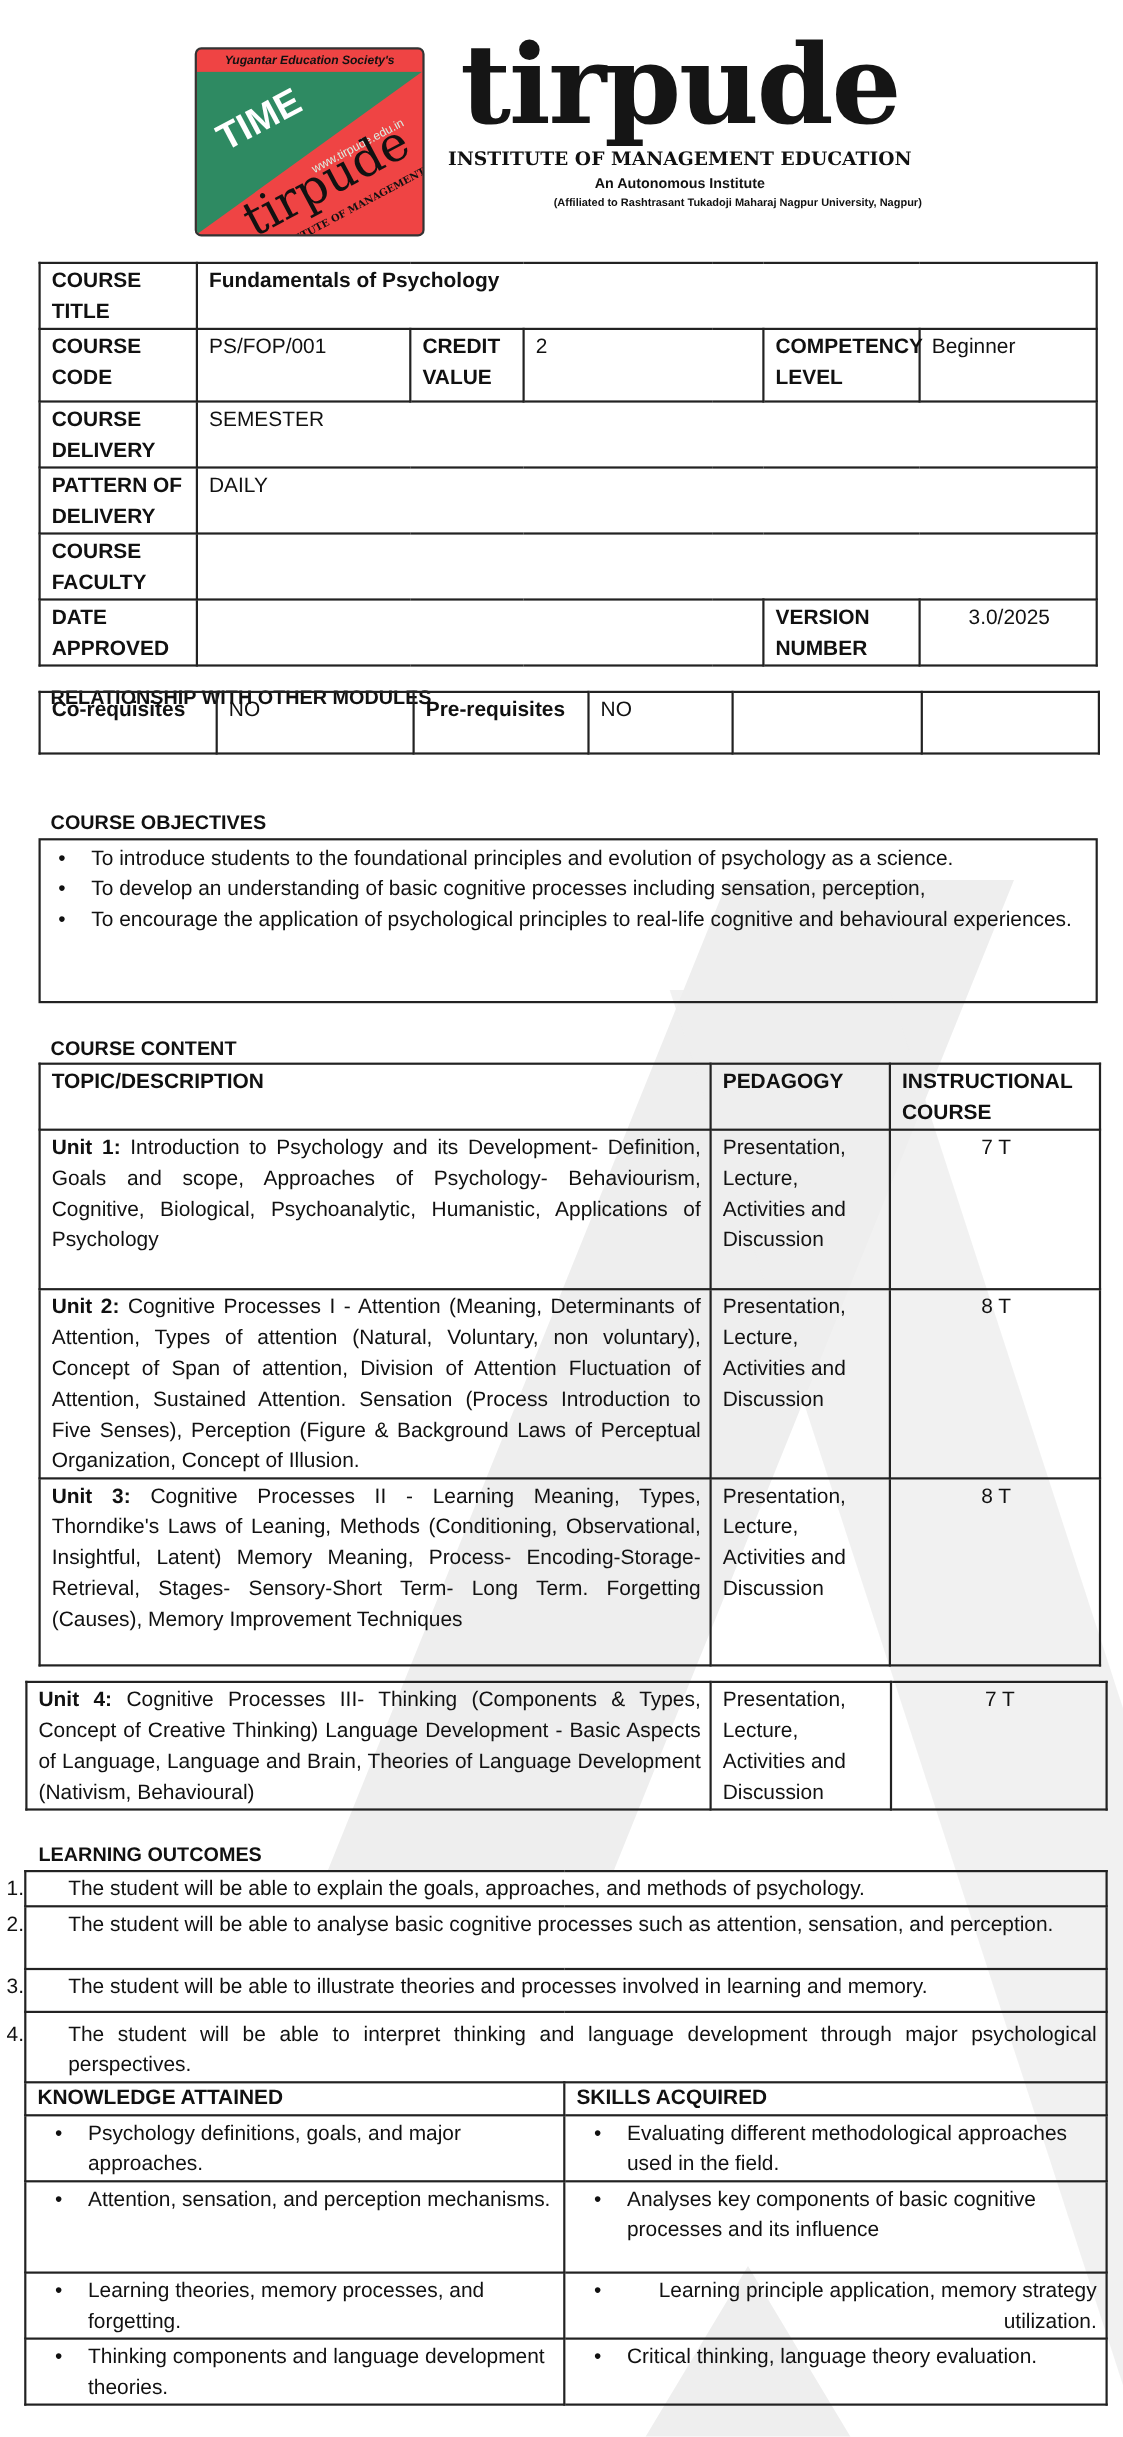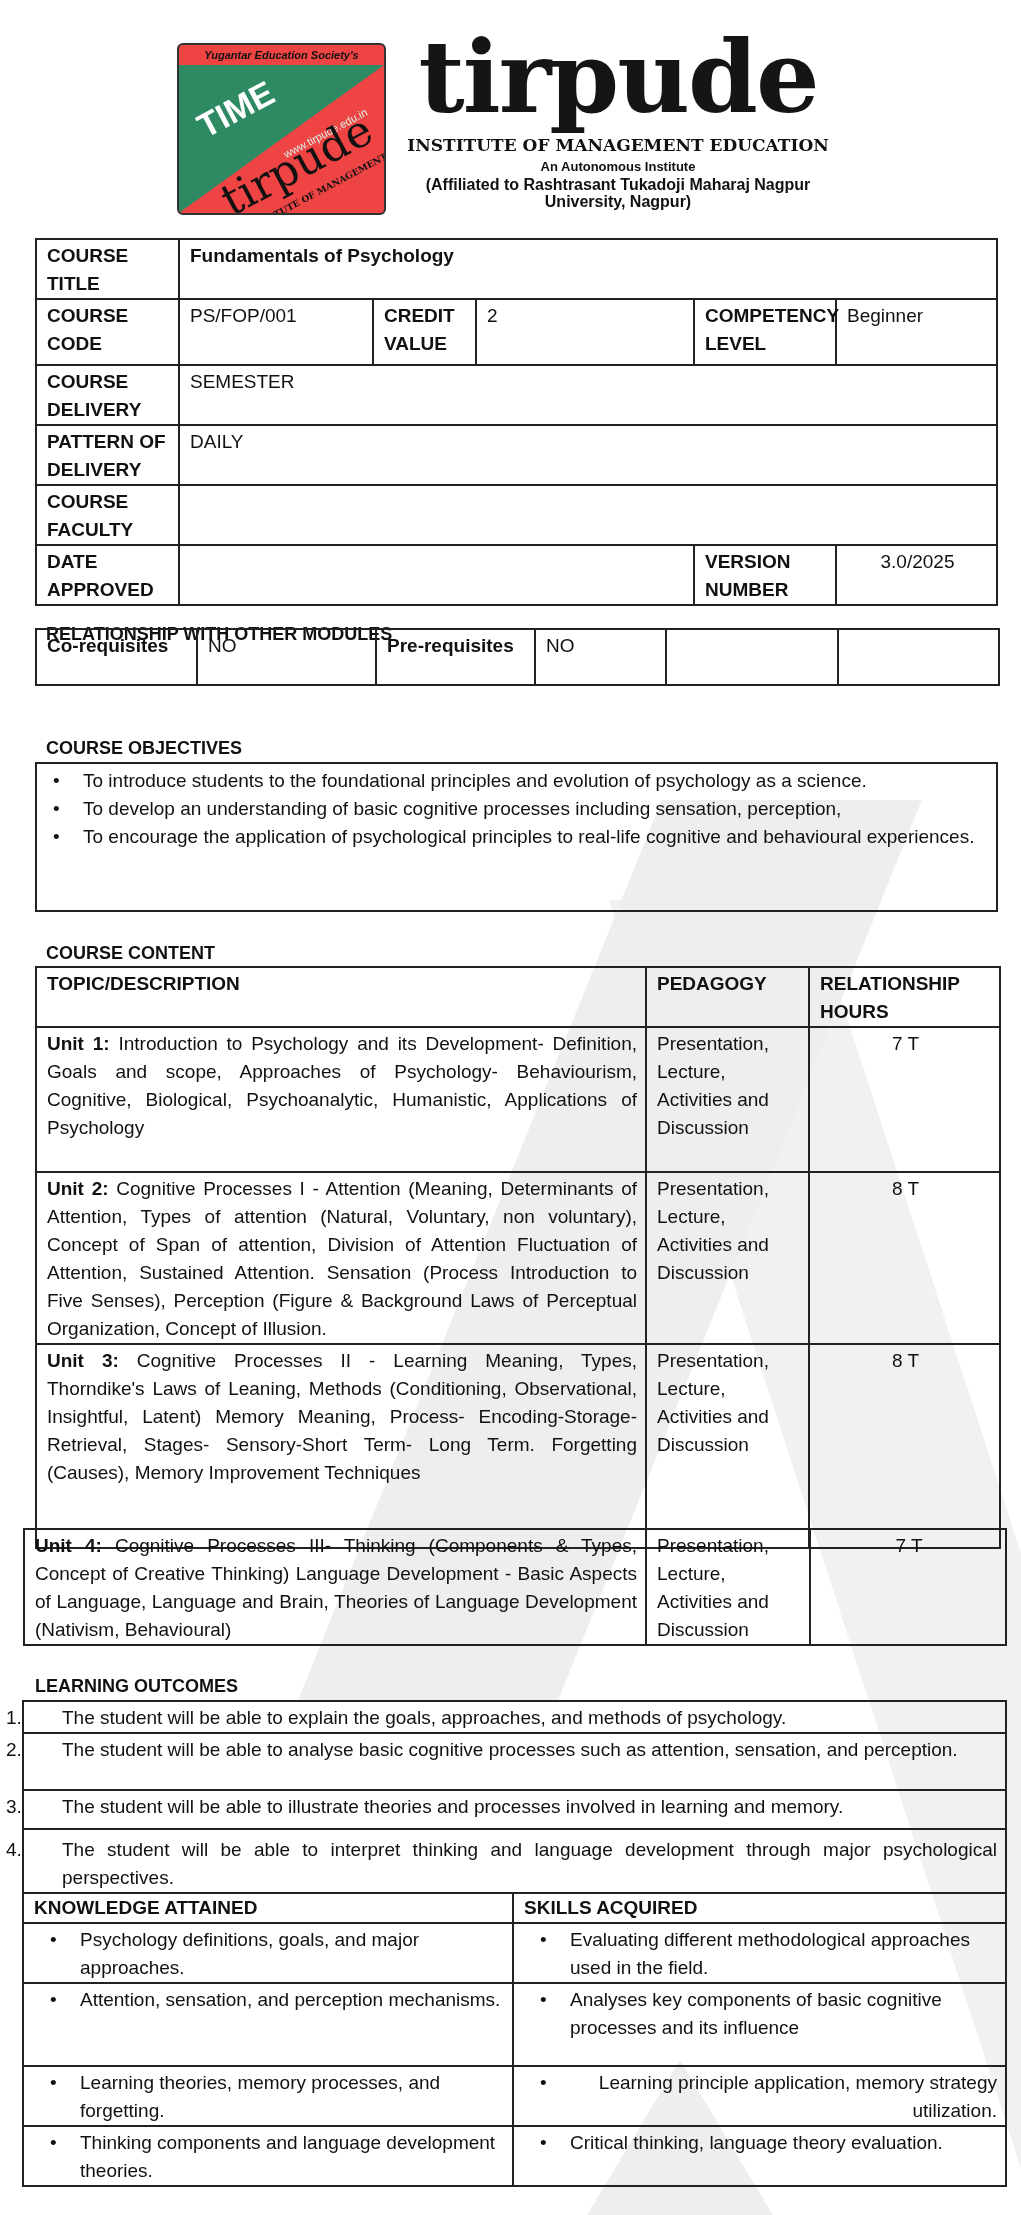--- a/index.html
+++ b/index.html
@@ -28,21 +28,21 @@
   #logo-box .soc { position:absolute; left:0; right:0; top:3px; text-align:center; font-size:11px; font-style:italic; font-weight:bold; line-height:14px; }
   #logo-box .tri { position:absolute; left:0; top:20px; width:205px; height:148px; background:#2e8a62; clip-path:polygon(0 0,100% 0,0 100%); }
   #logo-box .time { position:absolute; left:16px; top:44px; font-size:34px; font-weight:bold; color:#fff; transform:rotate(-28deg); line-height:40px; font-family:"Liberation Sans", sans-serif; }
   #logo-box .www { position:absolute; left:100px; top:74px; font-size:11px; color:#d8efe4; transform:rotate(-28deg); }
   #logo-box .tp { position:absolute; left:36px; top:96px; font-size:44px; font-family:"DejaVu Serif", serif; color:#111; transform:rotate(-28deg); line-height:48px; }
   #logo-box .ime { position:absolute; left:56px; top:118px; font-size:9px; font-weight:bold; font-family:"DejaVu Serif", serif; transform:rotate(-28deg); white-space:nowrap; }
   #brand { left:398px; top:22px; width:440px; text-align:center; }
   #brand .big { font-family:"DejaVu Serif", serif; font-weight:bold; font-size:100px; line-height:110px; letter-spacing:-2px; color:#151515; }
   #brand .inst { font-family:"DejaVu Serif", serif; font-weight:bold; font-size:17px; line-height:22px; margin-top:2px; }
   #brand .auto { font-weight:bold; font-size:13px; line-height:18px; margin-top:2px; }
-  #brand .aff { font-weight:bold; font-size:16px; line-height:17px; }
+  #brand .aff { font-weight:bold; font-size:10px; line-height:17px;text-align:right; }
 </style>
 </head>
 <body>
 
 <div class="wm" style="left:480px;top:800px;width:260px;height:900px;transform:skewX(-22deg);"></div>
 <div class="wm" style="left:820px;top:900px;width:200px;height:1300px;transform:skewX(18deg);opacity:.8;"></div>
 <div class="wm" style="left:560px;top:2060px;width:240px;height:200px;clip-path:polygon(50% 0,100% 100%,0 100%);"></div>
 
 <div id="logo-box" class="abs">
   <div class="soc">Yugantar Education Society's</div>
@@ -139,33 +139,33 @@
 <table class="abs" style="left:35px;top:966px;width:964px;">
   <colgroup>
       <col style="width:610px">
       <col style="width:163px">
       <col style="width:191px">
     </colgroup>
   <tbody>
       <tr style="height:57px">
     <td class="b">TOPIC/DESCRIPTION</td>
     <td class="b">PEDAGOGY</td>
-    <td class="b">RELATIONSHIP HOURS</td>
+    <td class="b">INSTRUCTIONAL COURSE</td>
   </tr>
   <tr style="height:145px">
     <td class="justify"><span class="b">Unit 1:</span> <span>Introduction to Psychology and its Development- Definition, Goals and scope, Approaches of Psychology- Behaviourism, Cognitive, Biological, Psychoanalytic, Humanistic, Applications of Psychology</span></td>
     <td>Presentation, Lecture, Activities and Discussion</td>
     <td class="center">7 T</td>
   </tr>
   <tr style="height:170px">
     <td class="justify"><span class="b">Unit 2:</span> <span>Cognitive Processes I - Attention (Meaning, Determinants of Attention, Types of attention (Natural, Voluntary, non voluntary), Concept of Span of attention, Division of Attention Fluctuation of Attention, Sustained Attention. Sensation (Process Introduction to Five Senses), Perception (Figure &amp; Background Laws of Perceptual Organization, Concept of Illusion.</span></td>
     <td>Presentation, Lecture, Activities and Discussion</td>
     <td class="center">8 T</td>
   </tr>
-  <tr style="height:204px">
+  <tr style="height:170px">
     <td class="justify"><span class="b">Unit 3:</span> <span>Cognitive Processes II - Learning Meaning, Types, Thorndike's Laws of Leaning, Methods (Conditioning, Observational, Insightful, Latent) Memory Meaning, Process- Encoding-Storage-Retrieval, Stages- Sensory-Short Term- Long Term. Forgetting (Causes), Memory Improvement Techniques</span></td>
     <td>Presentation, Lecture, Activities and Discussion</td>
     <td class="center">8 T</td>
   </tr>
 </tbody>
   </table>
 
 <table class="abs" style="left:23px;top:1528px;width:982px;">
   <colgroup>
       <col style="width:622px">

